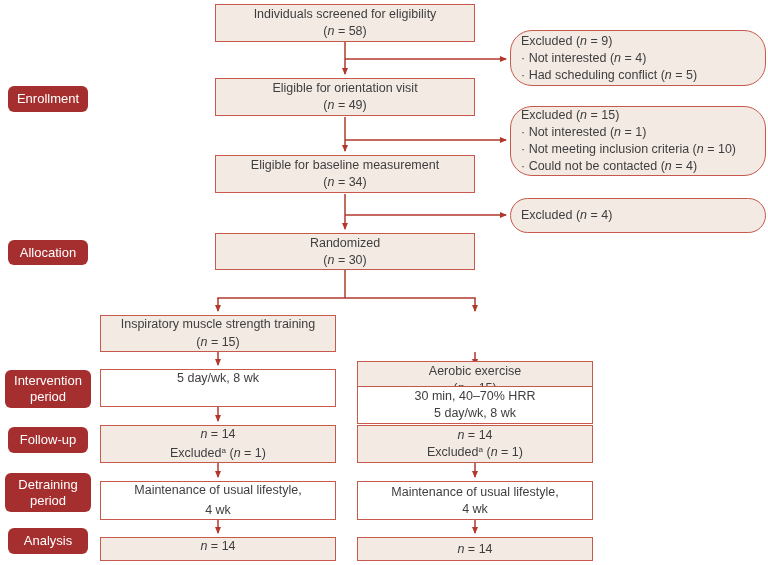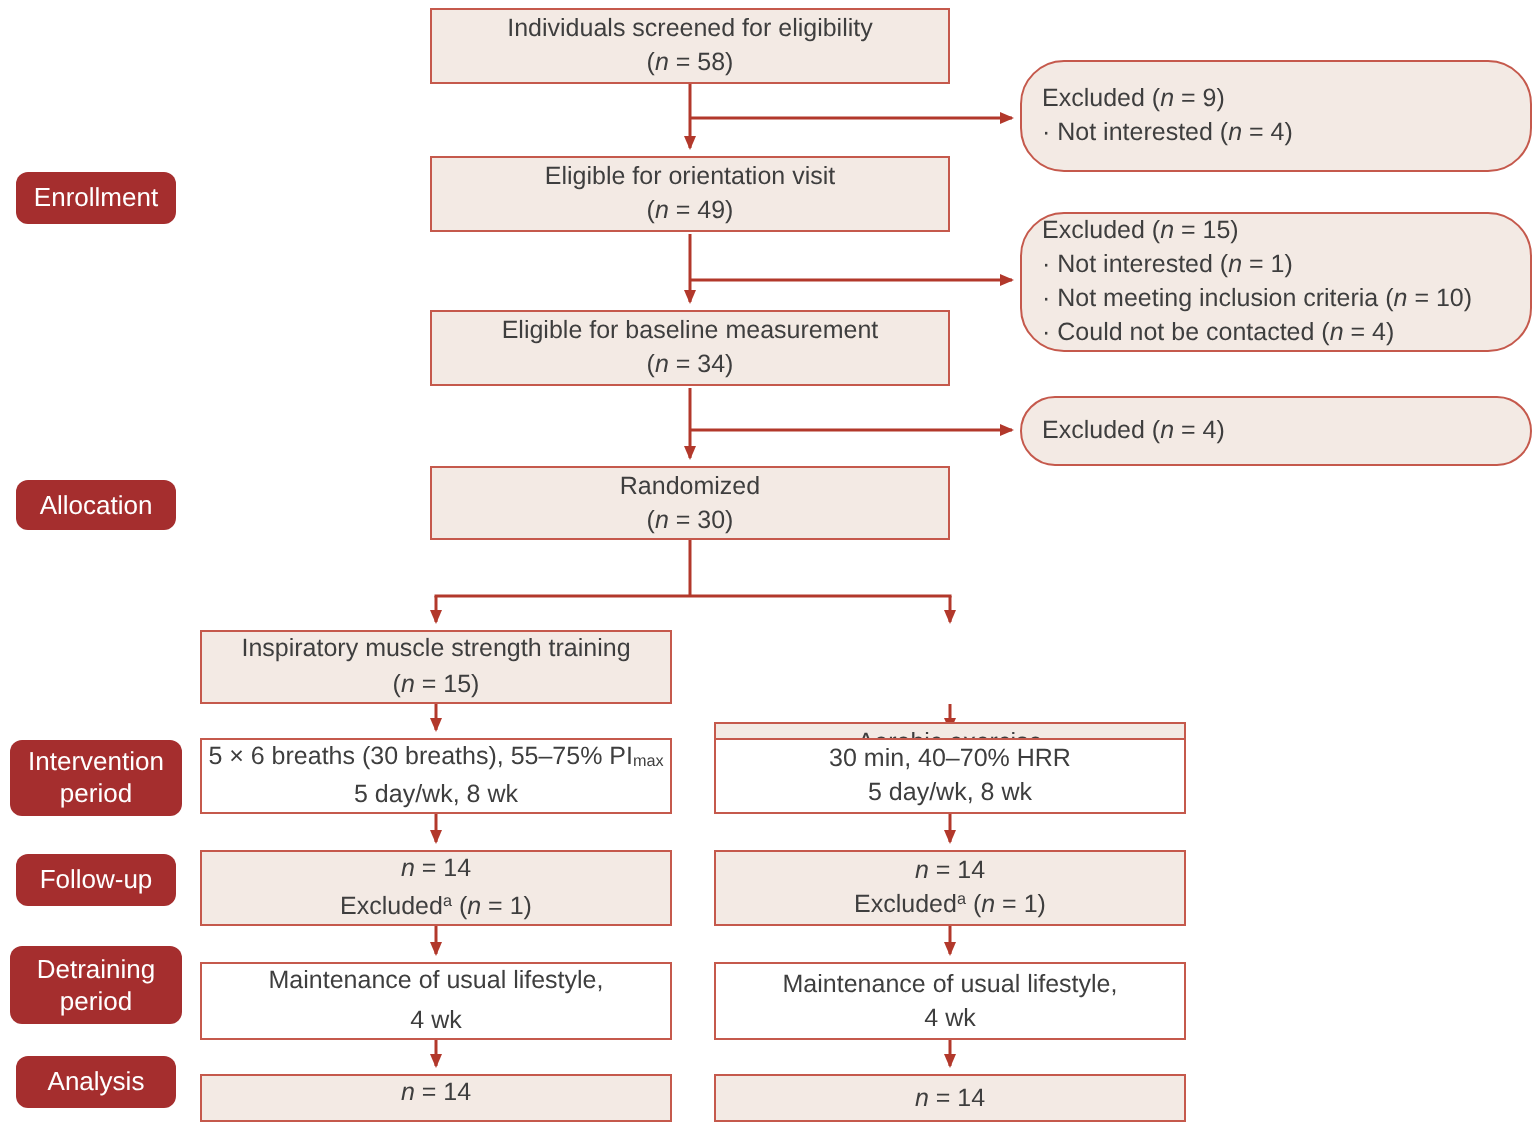--- a/index.html
+++ b/index.html
@@ -110,56 +110,56 @@
   <div class="l">(<i>n</i> = 34)</div>
 </div>
 <div class="box mid" style="top:233px;height:37px;">
   <div class="l">Randomized</div>
   <div class="l">(<i>n</i> = 30)</div>
 </div>
 
 <div class="box exc listbox" style="top:30px;height:56px;">
   <div class="l">Excluded (<i>n</i> = 9)</div>
   <div class="l">· Not interested (<i>n</i> = 4)</div>
+  <div class="l">· Had scheduling conflict (<i>n</i> = 5)</div>
 </div>
 <div class="box exc listbox" style="top:106px;height:70px;">
   <div class="l">Excluded (<i>n</i> = 15)</div>
   <div class="l">· Not interested (<i>n</i> = 1)</div>
   <div class="l">· Not meeting inclusion criteria (<i>n</i> = 10)</div>
   <div class="l">· Could not be contacted (<i>n</i> = 4)</div>
 </div>
 <div class="box exc listbox" style="top:198px;height:35px;">
   <div class="l">Excluded (<i>n</i> = 4)</div>
 </div>
 
 <div class="box colL" style="top:315px;height:37px;">
   <div class="l">Inspiratory muscle strength training</div>
   <div class="l">(<i>n</i> = 15)</div>
 </div>
 <div class="box colL white" style="top:369px;height:38px;">
-  <div class="l">5 × 6 breaths (30 breaths), 55–75% PI<sub>max</sub></div>
   <div class="l">5 day/wk, 8 wk</div>
 </div>
 <div class="box colL" style="top:425px;height:38px;">
   <div class="l"><i>n</i> = 14</div>
   <div class="l">Excluded<sup>a</sup> (<i>n</i> = 1)</div>
 </div>
 <div class="box colL white" style="top:481px;height:39px;">
   <div class="l">Maintenance of usual lifestyle,</div>
   <div class="l">4 wk</div>
 </div>
 <div class="box colL" style="top:537px;height:24px;">
   <div class="l"><i>n</i> = 14</div>
 </div>
 
 <div class="box colR" style="top:333px;height:37px;margin-top:28px;">
   <div class="l">Aerobic exercise</div>
   <div class="l">(<i>n</i> = 15)</div>
 </div>
-<div class="box colR white" style="top:369px;height:38px;">
+<div class="box colR white" style="top:386px;height:38px;">
   <div class="l">30 min, 40–70% HRR</div>
   <div class="l">5 day/wk, 8 wk</div>
 </div>
 <div class="box colR" style="top:425px;height:38px;">
   <div class="l"><i>n</i> = 14</div>
   <div class="l">Excluded<sup>a</sup> (<i>n</i> = 1)</div>
 </div>
 <div class="box colR white" style="top:481px;height:39px;">
   <div class="l">Maintenance of usual lifestyle,</div>
   <div class="l">4 wk</div>

